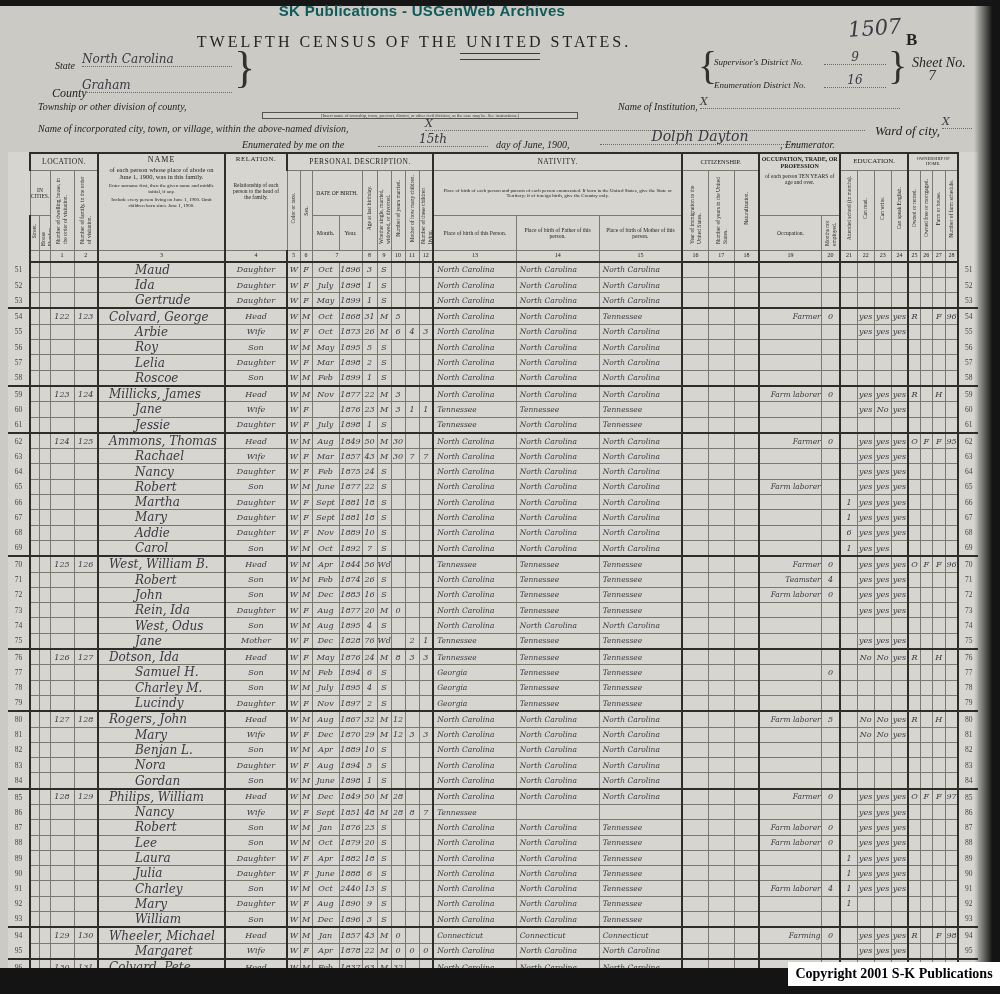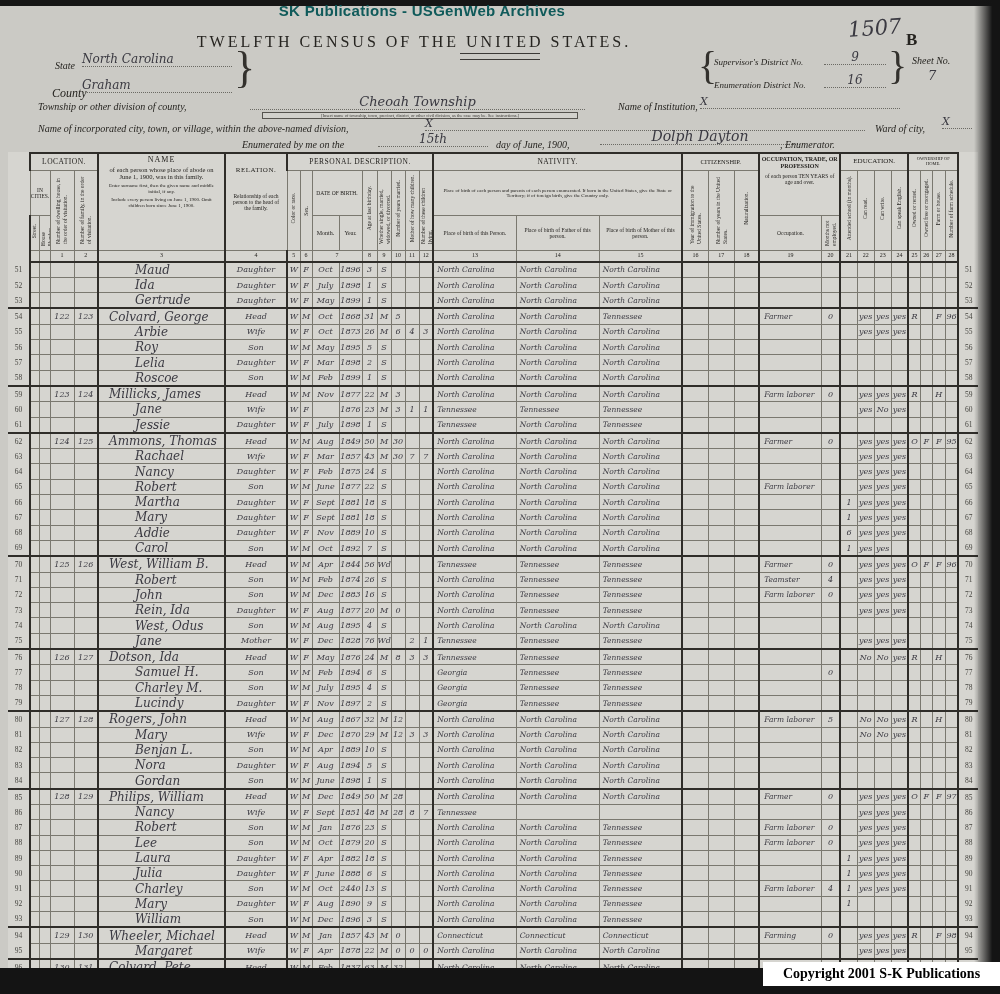--- a/index.html
+++ b/index.html
@@ -3,21 +3,21 @@
 <meta charset="utf-8">
 <style>
   html,body{margin:0;padding:0;background:#8a8985;}
   .page{position:relative;width:1000px;height:994px;background:#cbcac5;overflow:hidden;
         font-family:"Liberation Serif",serif;color:#23211e;}
   .abs{position:absolute;}
   
   .top-strip{left:0;top:0;width:1000px;height:6px;background:#161616;}
   .right-band{top:0;right:0;width:26px;height:994px;background:linear-gradient(to right,rgba(18,18,18,0),#141414 70%);}
   .bottom-band{left:0;bottom:0;width:1000px;height:26px;background:#141414;}
-  .copyright{right:0;bottom:8px;width:237px;height:24px;background:#ffffff;color:#000;
+  .copyright{right:0;bottom:8px;width:212px;height:24px;background:#ffffff;color:#000;
              font-weight:bold;font-size:14px;text-align:center;line-height:24px;font-family:"Liberation Serif",serif;}
   
   .banner{left:0;top:2px;width:844px;text-align:center;color:#0f5a5a;font-weight:bold;font-size:15px;
           font-family:"Liberation Sans",sans-serif;letter-spacing:.3px;}
   .form-no{left:0;top:24px;width:1000px;text-align:center;font-size:7px;letter-spacing:1px;}
   .census-title{left:0;top:33px;width:828px;text-align:center;font-size:16px;letter-spacing:3px;color:#1d1b18;}
   .flourish{left:460px;top:53px;width:80px;height:5px;border-top:1px solid #3a3835;border-bottom:1px solid #3a3835;}
   .hand-id{left:848px;top:16px;font-size:21px;transform:rotate(-4deg);}
   .print-b{left:906px;top:30px;font-size:17px;font-weight:bold;letter-spacing:1px;}
   .pr{font-family:"Liberation Serif",serif;color:#262420;}
@@ -40,21 +40,21 @@
   thead tr.r2 th{height:44px;}
   thead tr.r3 th{height:30px;}
   thead tr.nums th{height:10px;font-size:6px;border-bottom:2px solid #2f2d29;}
   .vert{display:inline-block;writing-mode:vertical-rl;transform:rotate(180deg);font-size:5.5px;line-height:1.2;
         max-height:70px;text-align:left;}
   .small6{font-size:6px;}
   tbody td{height:14.3px;font-size:8px;text-align:center;white-space:nowrap;
            font-family:"DejaVu Serif",serif;font-style:italic;color:#3a3941;vertical-align:middle;}
   tbody td.c-name{text-align:left;padding-left:10px;font-size:12px;}
   tbody td.c-name.indent{padding-left:36px;}
-  tbody td.c-occ{text-align:left;padding-left:4px;font-size:7.5px;}
+  tbody td.c-occ{text-align:right;padding-left:4px;font-size:7.5px;}
   tbody td.c-pob,tbody td.c-pobf,tbody td.c-pobm{text-align:left;padding-left:3px;font-size:7.5px;}
   tbody td.c-rel{font-size:8px;}
   tbody tr.sep td{border-top:2px solid #2f2d29;}
   tbody tr:last-child td{border-bottom:2px solid #2f2d29;}
   .mg, thead th.mg{border:none;background:transparent;font-family:"Liberation Serif",serif;font-style:normal;
        font-size:7.5px;color:#45443f;text-align:center;}
 </style>
 </head>
 <body>
 
@@ -73,32 +73,31 @@
   <div class="abs hw dot" style="left:82px;top:78px;width:150px;font-size:12px;">Graham</div>
   <div class="abs brace" style="left:234px;top:46px;">}</div>
 
 
   <div class="abs brace" style="left:698px;top:46px;font-size:40px;">{</div>
   <div class="abs pr it" style="left:714px;top:57px;font-size:9px;">Supervisor's District No.</div>
   <div class="abs hw dot" style="left:824px;top:50px;width:62px;font-size:12px;text-align:center;">9</div>
   <div class="abs pr it" style="left:714px;top:80px;font-size:9px;">Enumeration District No.</div>
   <div class="abs hw dot" style="left:824px;top:73px;width:62px;font-size:12px;text-align:center;">16</div>
   <div class="abs brace" style="left:888px;top:46px;font-size:40px;">}</div>
-  <div class="abs pr it" style="left:912px;top:55px;font-size:10px;font-style:italic;">Sheet No.</div>
+  <div class="abs pr it" style="left:912px;top:55px;font-size:14px;font-style:italic;">Sheet No.</div>
   <div class="abs hw" style="left:928px;top:68px;font-size:13px;">7</div>
 
   <div class="abs pr it" style="left:38px;top:101px;font-size:10px;">Township or other division of county,</div>
-  <div class="abs hw dot" style="left:250px;top:94px;width:335px;font-size:13px;text-align:center;">Cheoah Township</div>
   <div class="abs tiny-note" style="left:262px;top:112px;width:310px;text-align:center;">[Insert name of township, town, precinct, district, or other civil division, as the case may be.  See instructions.]</div>
   <div class="abs pr it" style="left:618px;top:101px;font-size:10px;">Name of Institution,</div>
   <div class="abs hw dot" style="left:700px;top:95px;width:200px;font-size:11px;">X</div>
 
   <div class="abs pr it" style="left:38px;top:123px;font-size:10px;">Name of incorporated city, town, or village, within the above-named division,</div>
   <div class="abs hw dot" style="left:425px;top:117px;width:440px;font-size:11px;">X</div>
-  <div class="abs pr it" style="left:875px;top:123px;font-size:10px;">Ward of city,</div>
+  <div class="abs pr it" style="left:875px;top:123px;font-size:13px;">Ward of city,</div>
   <div class="abs hw dot" style="left:942px;top:115px;width:30px;font-size:11px;">X</div>
 
   <div class="abs pr it" style="left:242px;top:139px;font-size:10px;">Enumerated by me on the</div>
   <div class="abs hw dot" style="left:378px;top:132px;width:110px;font-size:12px;text-align:center;">15th</div>
   <div class="abs pr it" style="left:496px;top:139px;font-size:10px;">day of June, 1900,</div>
   <div class="abs hw dot" style="left:600px;top:128px;width:200px;font-size:14px;text-align:center;">Dolph Dayton</div>
   <div class="abs pr it" style="left:780px;top:139px;font-size:10px;">, Enumerator.</div>
 
   <table>
     <colgroup>
@@ -140,21 +139,21 @@
       <tr class="r1">
         <th class="mg" rowspan="4"></th>
         <th colspan="4" class="g1 bl2 bt2">LOCATION.</th>
         <th rowspan="3" class="bl2 bt2" style="vertical-align:top;">
           <div style="font-size:8px;letter-spacing:1px;padding-top:2px;">NAME</div>
           <div style="font-size:6.5px;padding:1px 4px;">of each person whose place of abode on June 1, 1900, was in this family.</div>
           <div style="font-size:5px;padding:2px 4px 0;">Enter surname first, then the given name and middle initial, if any.</div>
           <div style="font-size:5px;padding:3px 4px 0;">Include every person living on June 1, 1900. Omit children born since June 1, 1900.</div>
         </th>
         <th rowspan="3" class="bl2 bt2" style="vertical-align:top;">
-          <div style="font-size:7px;letter-spacing:.5px;padding-top:13px;text-align:center;">RELATION.</div>
+          <div style="font-size:7px;letter-spacing:.5px;padding-top:2px;text-align:center;">RELATION.</div>
           <div style="font-size:5.5px;padding:18px 3px 0;">Relationship of each person to the head of the family.</div>
         </th>
         <th colspan="9" class="g1 bl2 bt2">PERSONAL DESCRIPTION.</th>
         <th colspan="3" class="g1 bl2 bt2">NATIVITY.</th>
         <th colspan="3" class="bl2 bt2" style="font-size:6.5px;">CITIZENSHIP.</th>
         <th colspan="2" rowspan="2" class="bl2 bt2" style="vertical-align:top;">
           <div style="font-size:6px;font-weight:bold;padding-top:2px;">OCCUPATION, TRADE, OR PROFESSION</div>
           <div style="font-size:5.5px;padding:4px 4px 0;">of each person TEN YEARS of age and over.</div>
         </th>
         <th colspan="4" class="bl2 bt2" style="font-size:7px;">EDUCATION.</th>

